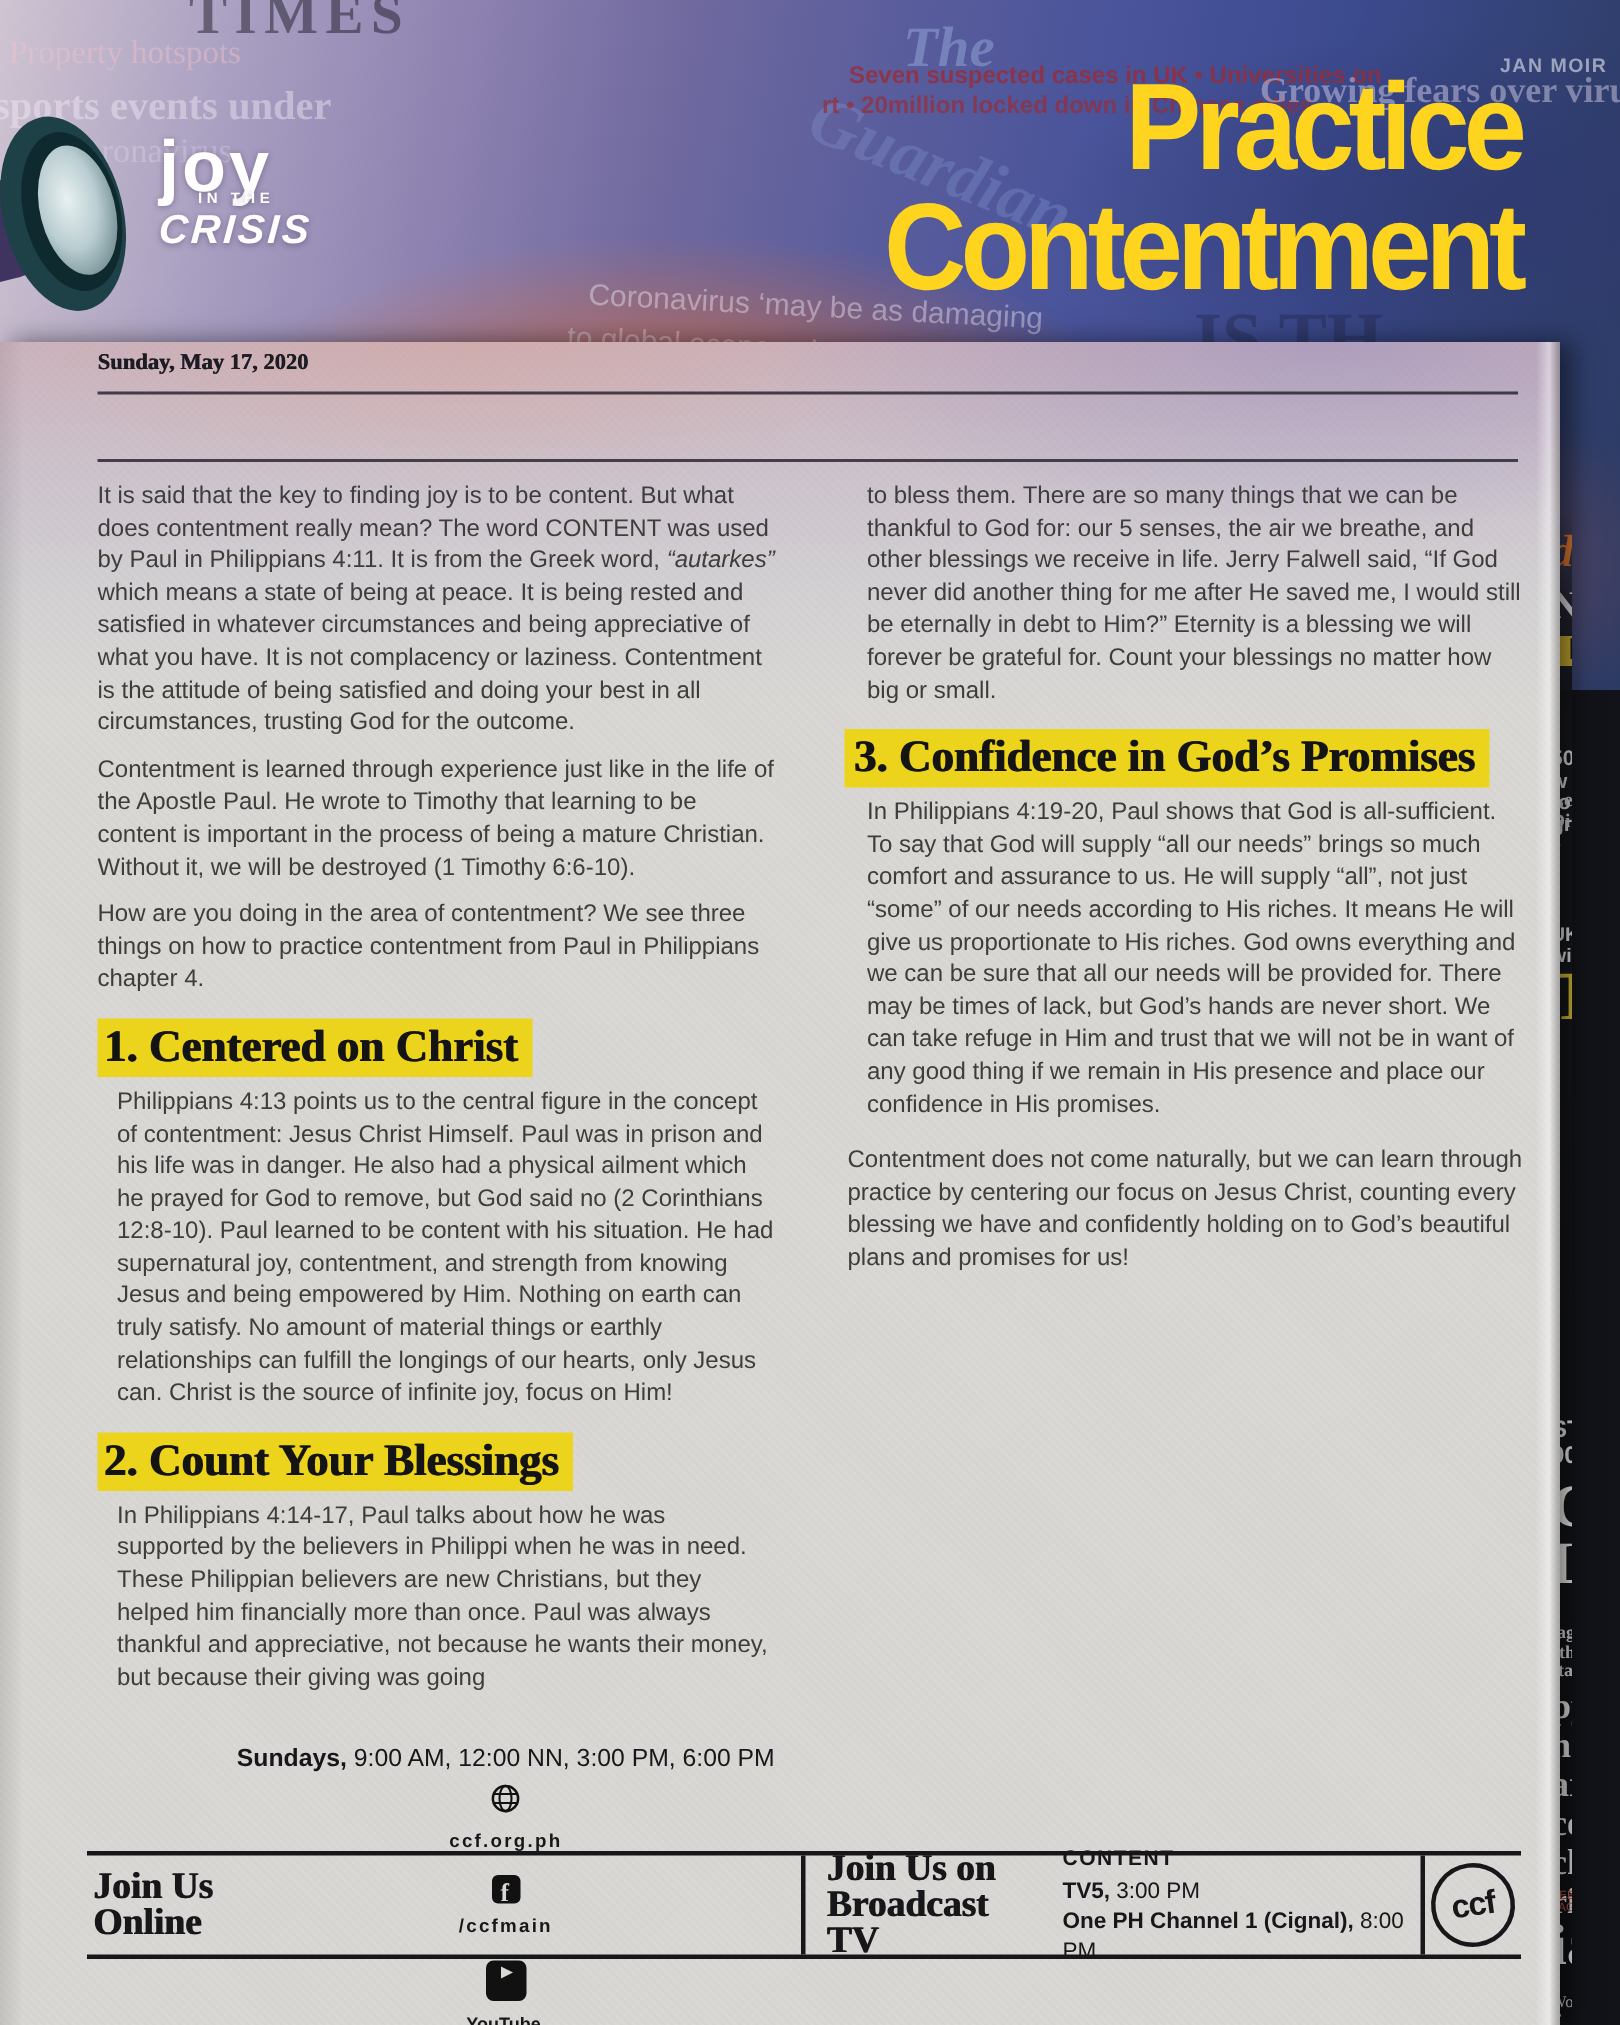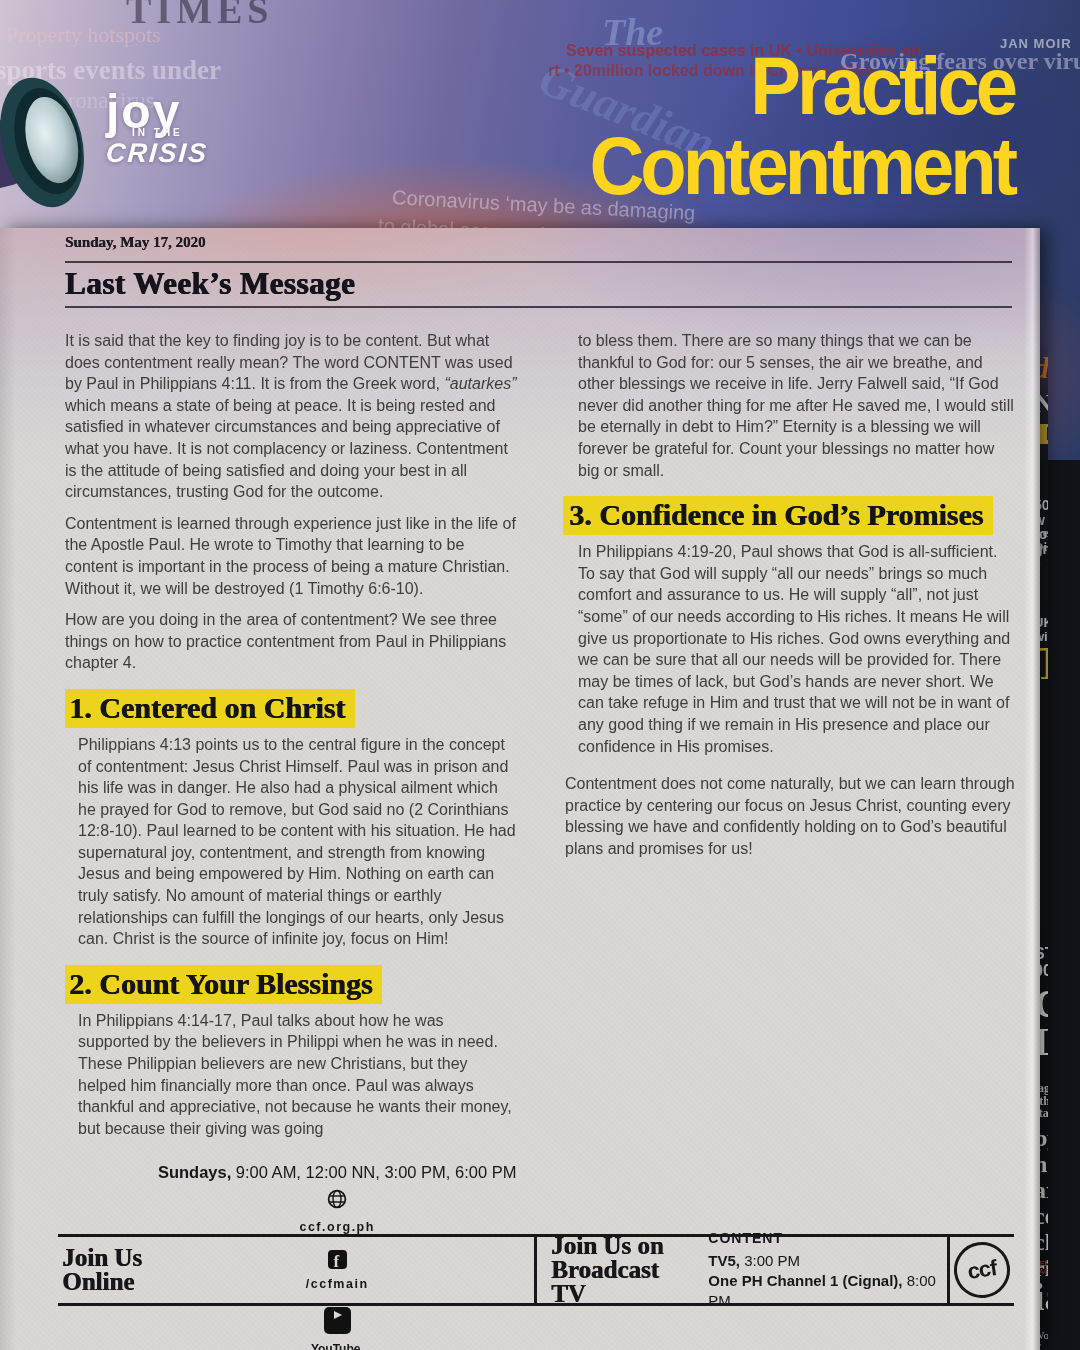--- a/index.html
+++ b/index.html
@@ -77,21 +77,21 @@
       linear-gradient(to bottom, rgba(188,138,162,.48) 0, rgba(172,140,182,.26) 95px, rgba(160,150,192,.10) 165px, rgba(160,150,192,0) 235px);}
 
   .masthead-date{position:absolute;left:65px;top:6px;font-family:"Liberation Serif",serif;
     font-weight:bold;font-size:15px;color:#1d1b24;text-shadow:.4px 0 0 currentColor;}
   .rule{position:absolute;left:65px;width:947px;height:2px;background:#2a2733;opacity:.85;}
   .rule1{top:33px;}  .rule2{top:78px;}
   .lastweek{position:absolute;left:65px;top:38px;font-family:"Liberation Serif",serif;
     font-weight:bold;font-size:31px;color:#15131c;letter-spacing:.5px;
     text-shadow:.8px 0 0 currentColor,-.3px 0 0 currentColor;}
 
-  .cols{position:absolute;left:65px;top:102px;width:952px;height:906px;overflow:hidden;
+  .cols{position:absolute;left:65px;top:92px;width:952px;height:906px;overflow:hidden;
     display:flex;gap:48px;}
   .col{width:452px;flex:0 0 452px;color:#3d3d3c;font-size:16px;line-height:21.6px;}
   .col p{margin:0 0 10px 0;}
   .sec-head{margin:16px 0 8px -2px;font-family:"Liberation Serif",serif;font-weight:bold;
     font-size:30px;line-height:1.2;color:#141414;letter-spacing:0;
     text-shadow:.8px 0 0 currentColor;}
   .hl{background:#edd41c;padding:2px 10px 4px 6px;box-decoration-break:clone;}
   .sec-body{padding-left:13px;}
   .em{font-style:italic;}
 
@@ -132,20 +132,21 @@
   <span class="ghost g2">sports events under</span>
   <span class="ghost g3">coronavirus</span>
   <span class="ghost g4">The</span>
   <span class="ghost g5">Guardian</span>
   <span class="ghost g6">Coronavirus ‘may be as damaging</span>
   <span class="ghost g7">to global economy’ as 2008 crisis</span>
   <span class="ghost g8">Seven suspected cases in UK • Universities on</span>
   <span class="ghost g9">rt • 20million locked down in Chinese cities</span>
   <span class="ghost g10">Growing fears over virus</span>
   <span class="ghost g11">JAN MOIR</span>
+  <span class="ghost g12">IS TH</span>
 
   <div class="flashlight">
     <svg width="130" height="160" viewBox="0 0 130 160">
       <defs>
         <radialGradient id="lens" cx="40%" cy="40%" r="70%">
           <stop offset="0%" stop-color="#e8f0f1"></stop>
           <stop offset="55%" stop-color="#b9cdd1"></stop>
           <stop offset="100%" stop-color="#6e888d"></stop>
         </radialGradient>
       </defs>
@@ -202,21 +203,20 @@
   <span class="frag e11">SEE PAGE</span>
   <span class="frag e12">ian</span>
   <span class="frag e13">Woman T</span>
 </div>
 
 <div class="paper">
   <div class="paper-tint"></div>
 
   <div class="masthead-date">Sunday, May 17, 2020</div>
   <div class="rule rule1"></div>
-  <div class="lastweek">Last Week’s Message</div>
   <div class="rule rule2"></div>
 
   <div class="cols">
     <div class="col">
       <p><span>It is said that the key to finding joy is to be content. But what does contentment really mean? The word CONTENT was used by Paul in Philippians 4:11. It is from the Greek word, </span><span class="em">“autarkes”</span><span> which means a state of being at peace. It is being rested and satisfied in whatever circumstances and being appreciative of what you have. It is not complacency or laziness. Contentment is the attitude of being satisfied and doing your best in all circumstances, trusting God for the outcome.</span></p>
       <p>Contentment is learned through experience just like in the life of the Apostle Paul. He wrote to Timothy that learning to be content is important in the process of being a mature Christian. Without it, we will be destroyed (1 Timothy 6:6-10).</p>
       <p>How are you doing in the area of contentment? We see three things on how to practice contentment from Paul in Philippians chapter 4.</p>
 
       <div class="sec-head"><span class="hl"><span>1.</span> <span>Centered on Christ</span></span></div>
       <p class="sec-body">Philippians 4:13 points us to the central figure in the concept of contentment: Jesus Christ Himself. Paul was in prison and his life was in danger. He also had a physical ailment which he prayed for God to remove, but God said no (2 Corinthians 12:8-10). Paul learned to be content with his situation. He had supernatural joy, contentment, and strength from knowing Jesus and being empowered by Him. Nothing on earth can truly satisfy. No amount of material things or earthly relationships can fulfill the longings of our hearts, only Jesus can. Christ is the source of infinite joy, focus on Him!</p>

